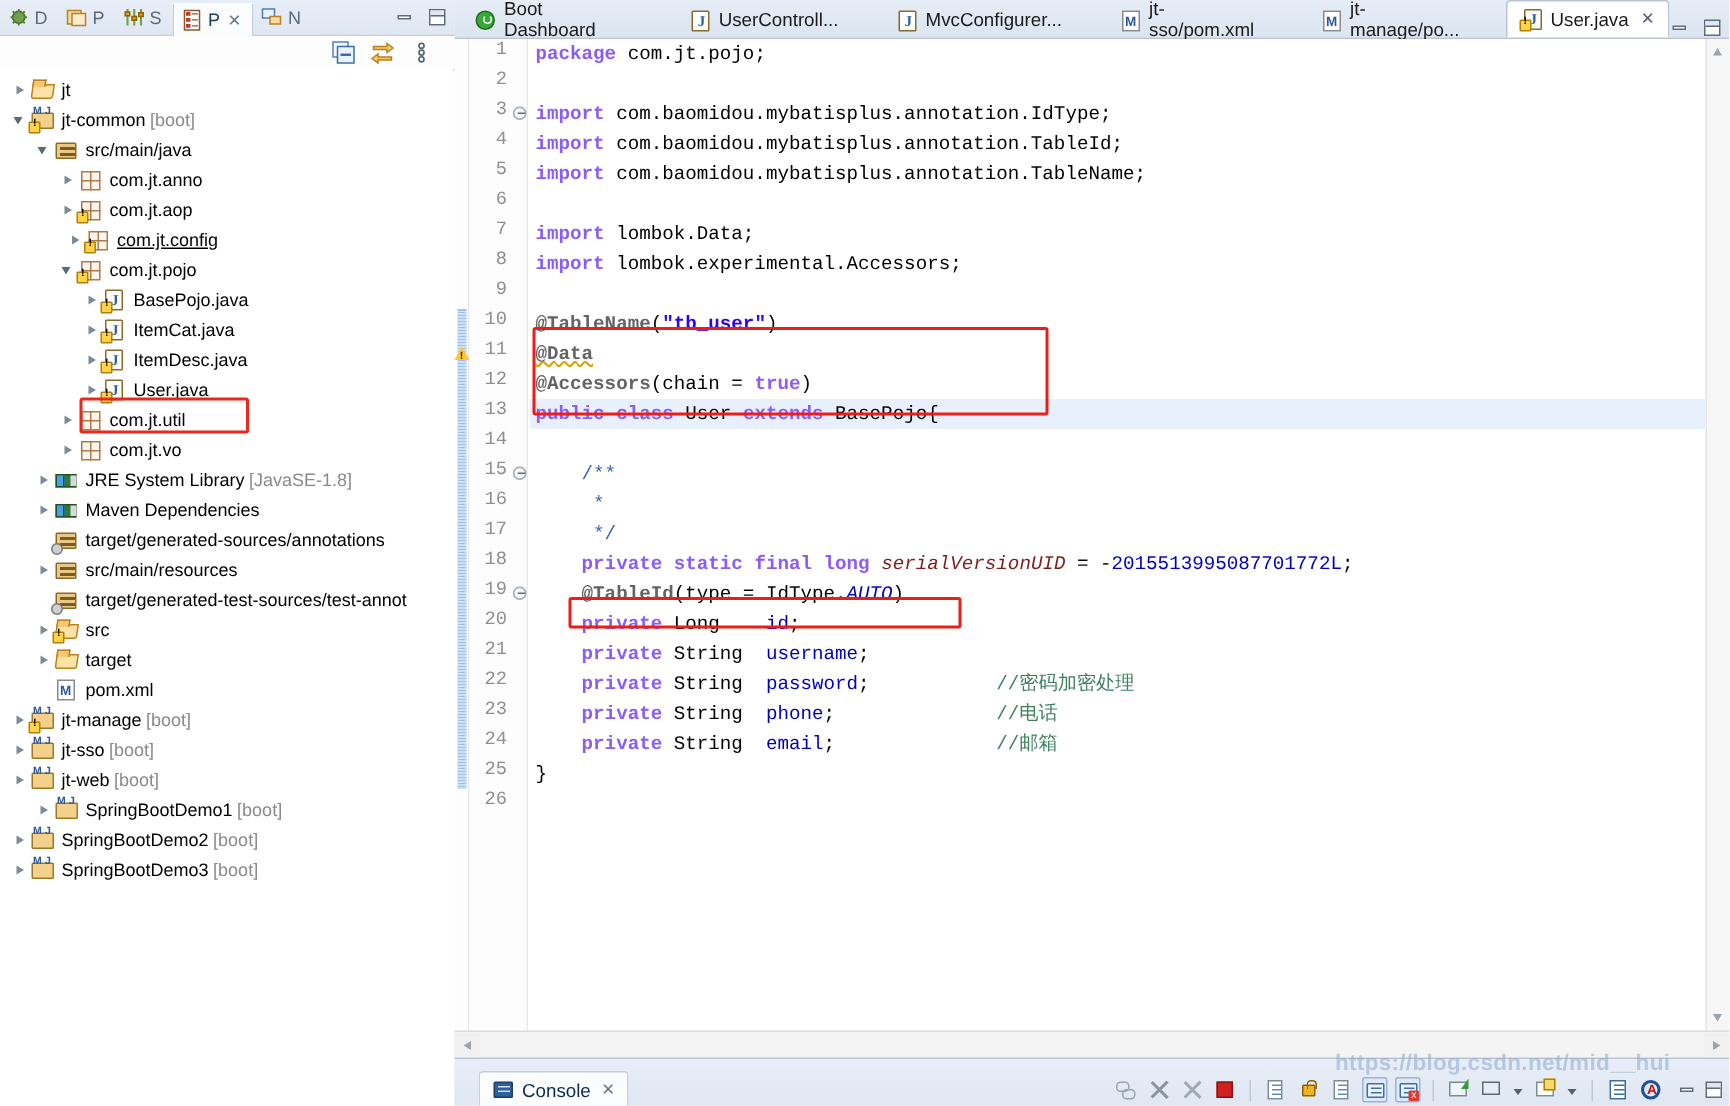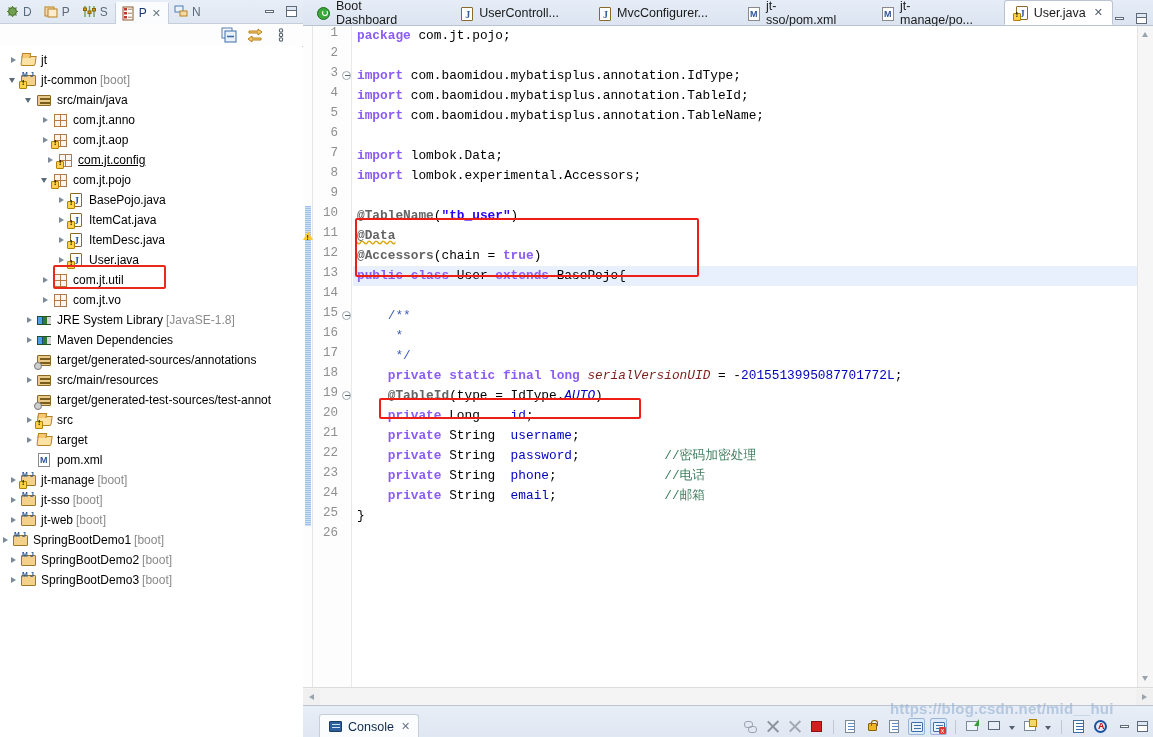--- a/index.html
+++ b/index.html
@@ -573,21 +573,21 @@
           <span class="dim"> [boot]</span>
         </div>
         <div class="row" style="padding-left: 8px;">
           <span class="arrow collapsed"></span>
           <span class="ticon">
             <span class="ic-prj"></span>
           </span>
           <span class="tlabel">jt-web</span>
           <span class="dim"> [boot]</span>
         </div>
-        <div class="row" style="padding-left: 0;">
+        <div class="row" style="padding-left: 24px;">
           <span class="arrow collapsed"></span>
           <span class="ticon">
             <span class="ic-prj"></span>
           </span>
           <span class="tlabel">SpringBootDemo1</span>
           <span class="dim"> [boot]</span>
         </div>
         <div class="row" style="padding-left: 8px;">
           <span class="arrow collapsed"></span>
           <span class="ticon">

